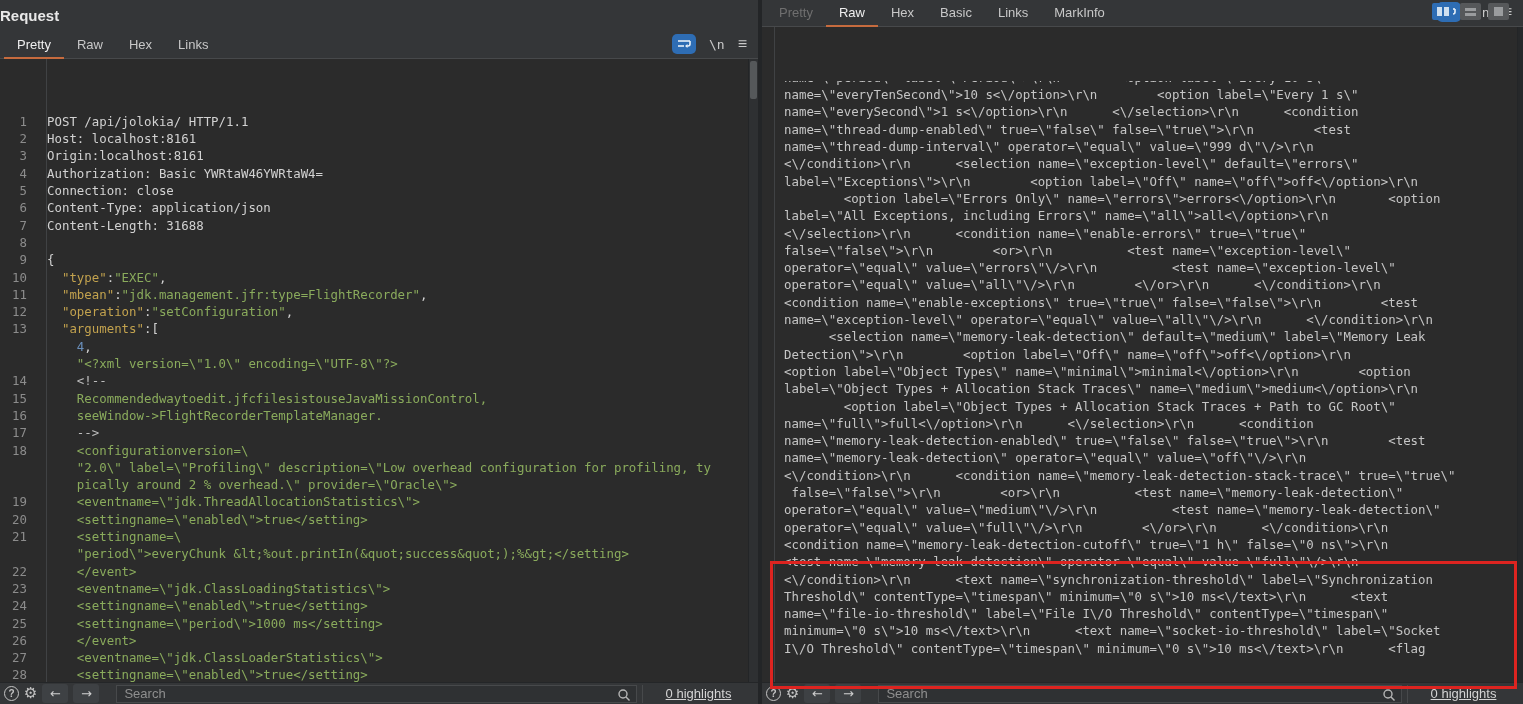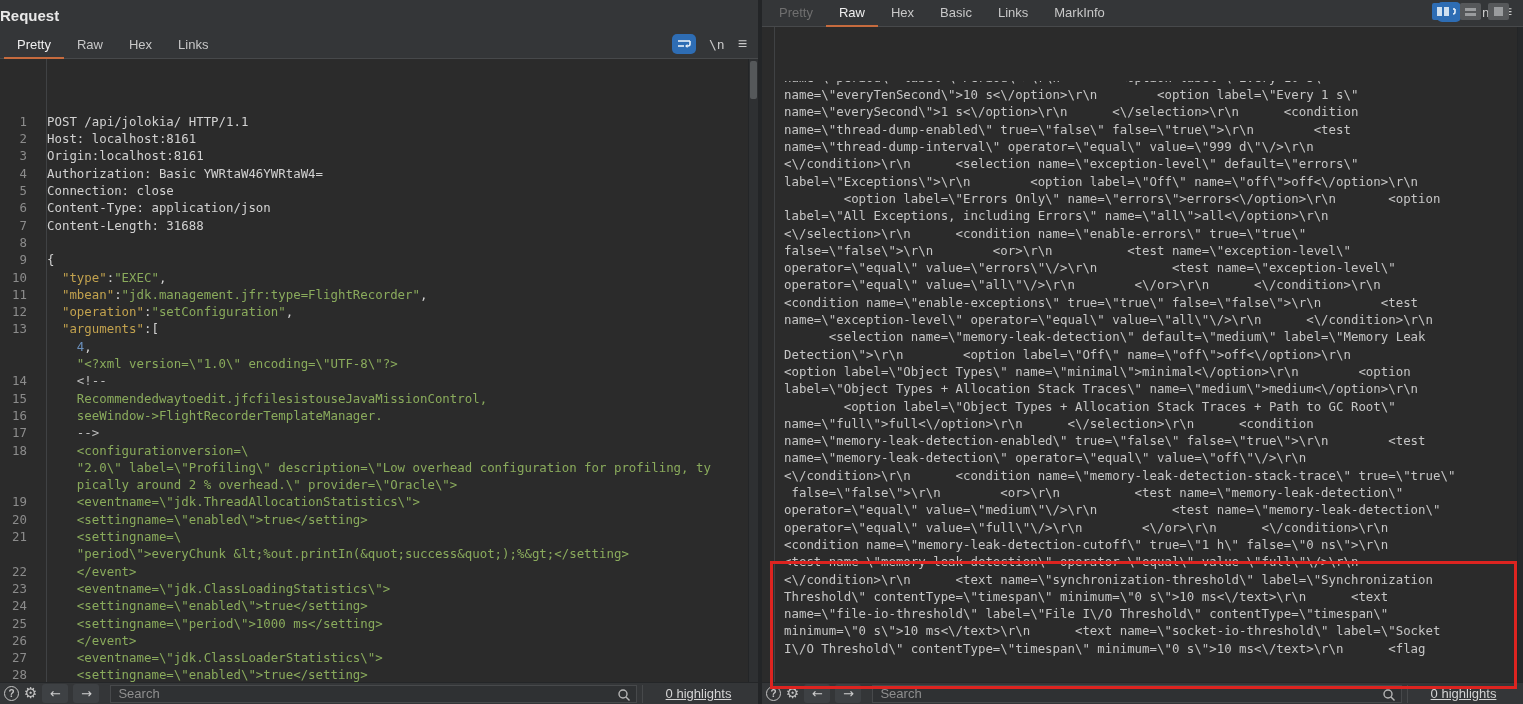--- a/index.html
+++ b/index.html
@@ -37,21 +37,21 @@
   .clipped{margin-top:-12px;}
   .scrollbar{position:absolute;right:0;top:0;bottom:0;width:10px;background:#2e3032;border-left:1px solid var(--divider);}
   .scroll-thumb{position:absolute;top:2px;left:1px;right:1px;height:38px;background:#55585a;border-radius:2px;}
   .scrollbar.thin{width:6px;background:#26282a;}
   .bottombar{height:22px;background:var(--bar);border-top:1px solid #242628;display:flex;align-items:center;padding:0 4px;gap:5px;}
   .help-icon{width:15px;height:15px;border:1.5px solid #c4c4c4;border-radius:50%;color:#c4c4c4;
     font-size:10px;font-weight:bold;display:flex;align-items:center;justify-content:center;flex:0 0 auto;}
   .gear-icon{color:#c4c4c4;font-size:15px;line-height:15px;flex:0 0 auto;font-family:"DejaVu Sans",sans-serif;}
   .nav-btn{width:26px;height:19px;background:#3e4144;border-radius:3px;color:#cfcfcf;font-size:13px;
     display:flex;align-items:center;justify-content:center;flex:0 0 auto;font-family:"DejaVu Sans",sans-serif;}
-  .searchwrap{flex:1;height:18px;position:relative;border:1px solid var(--line);background:#2f3133;margin-left:6px;display:flex;align-items:center;}
+  .searchwrap{flex:1;height:18px;position:relative;border:1px solid var(--line);background:#2f3133;margin-left:12px;display:flex;align-items:center;}
   .searchwrap input{flex:1;background:transparent;border:none;outline:none;color:#cfcfcf;font-size:13px;padding:0 24px 0 7px;
     font-family:"Liberation Sans",sans-serif;}
   .searchwrap input::placeholder{color:#8f8f8f;}
   .mag{position:absolute;right:5px;top:2px;}
   .highlights{width:112px;text-align:center;font-size:13px;color:#d4d4d4;border-left:1px solid var(--line);height:18px;line-height:18px;flex:0 0 auto;text-decoration:underline;}
   .layout-btns{position:absolute;top:3px;right:14px;display:flex;gap:7px;z-index:6;}
   .lb{width:21px;height:17px;border-radius:2px;background:#56585a;display:flex;align-items:center;justify-content:center;gap:2px;}
   .lb.active{background:var(--blue);}
   .lb .vbar{width:5px;height:9px;background:#cfe0f0;}
   .lb .hbars{display:flex;flex-direction:column;gap:2px;}

